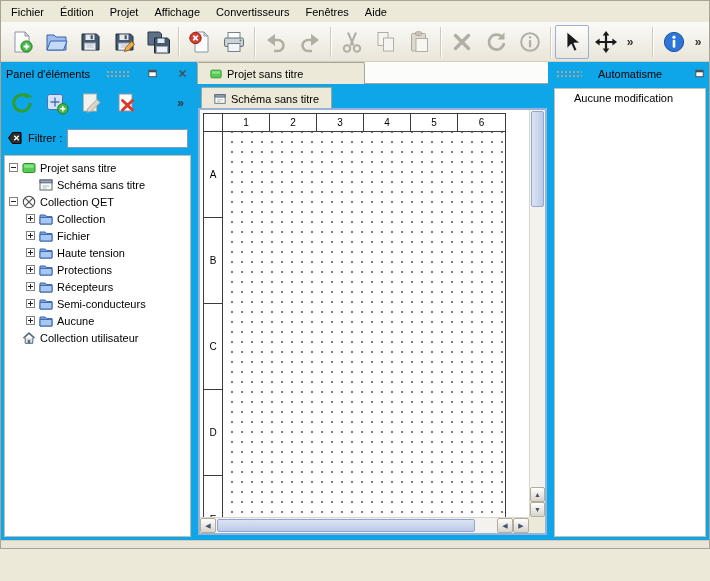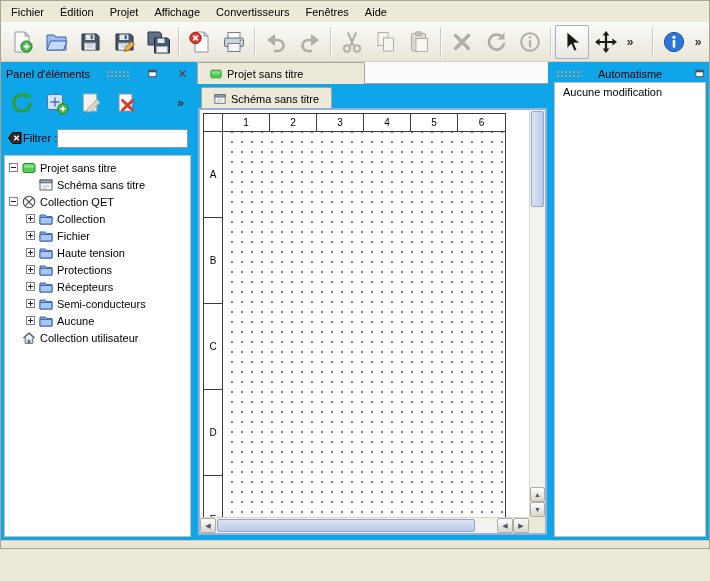--- a/index.html
+++ b/index.html
@@ -30,21 +30,21 @@
 .dock-left{width:193px;flex:0 0 193px}
 .dock-right{width:158px;flex:0 0 158px}
 .dock-titlebar{height:17px;flex:0 0 17px;display:flex;align-items:center;gap:16px;padding:0 2px}
 .dock-title{white-space:nowrap}
 .dock-grip{flex:1;height:8px;background-image:radial-gradient(circle,#aaa695 1px,transparent 1.2px);background-size:4px 4px}
 .dock-grip.fixed{flex:0 0 26px}
 .dock-btn{width:14px;height:14px;display:flex;align-items:center;justify-content:center;background:transparent;border:none;padding:0}
 .dock-toolbar{height:42px;flex:0 0 42px;display:flex;align-items:center;gap:3px;padding:2px}
 .dbtn{width:32px;height:32px;display:flex;align-items:center;justify-content:center;background:transparent;border:1px solid transparent;border-radius:2px;padding:0}
 .dock-overflow{margin-left:auto;font-size:12px;font-weight:bold;color:#333;padding:0 5px}
-.filter-row{height:28px;flex:0 0 28px;display:flex;align-items:center;padding:0 3px}
+.filter-row{height:28px;flex:0 0 28px;display:flex;align-items:center;gap:5px;padding:0 3px}
 .filter-input{flex:1;min-width:0;height:19px;border:1px solid #7f9db9;background:#fff;font:11px "Liberation Sans",sans-serif;padding:0 3px;cursor:text}
 
 
 .tree{flex:1;background:#fff;border:1px solid #c3bfb0;margin-top:3px;padding-top:3px;overflow:hidden}
 .trow{height:17px;display:flex;align-items:center;gap:4px;padding-left:4px;white-space:nowrap}
 .trow.lvl1{padding-left:21px}
 .exp{width:9px;height:9px;flex:0 0 9px;border:1px solid #848280;background:#fff;position:relative}
 .exp::before{content:"";position:absolute;left:1px;right:1px;top:3px;height:1px;background:#222}
 .exp.expand::after{content:"";position:absolute;top:1px;bottom:1px;left:3px;width:1px;background:#222}
 .exp-sp{width:9px;flex:0 0 9px}
@@ -74,21 +74,21 @@
 .vthumb{height:96px;flex:0 0 96px;margin:1px;background:linear-gradient(90deg,#dce4f3,#bcc9e8);border:1px solid #92a7cf;border-radius:2px}
 .sb-fill{flex:1}
 .sbtn{display:flex;align-items:center;justify-content:center;background:linear-gradient(#fefefd,#d8d4c8);border:1px solid #b0ac9f;border-radius:2px;font-size:7px;color:#44536e;padding:0}
 .vscroll .sbtn{flex:0 0 15px;height:15px;width:100%}
 .hscroll{display:flex;align-items:stretch;background:#f3f2ed;border-top:1px solid #d9d6cc}
 .hscroll .sbtn{flex:0 0 16px;width:16px}
 .hthumb{flex:0 0 258px;margin:1px;background:linear-gradient(#dce4f3,#bcc9e8);border:1px solid #92a7cf;border-radius:2px}
 .scroll-corner{background:#ece9d8}
 
 
-.undo-list{flex:1;background:#fff;border:1px solid #c3bfb0;margin-top:0;padding:3px 8px}
+.undo-list{flex:1;background:#fff;border:1px solid #c3bfb0;margin-top:6px;padding:3px 19px}
 
 .statusbar{height:8px;flex:0 0 8px;border-top:1px solid #cfcbbd;background:#e9e6d8}
 </style>
 </head>
 <body>
 
 <svg width="0" height="0" style="position:absolute" aria-hidden="true">
   <symbol id="i-new" viewBox="0 0 24 24">
       <path d="M5 2h10l4 4v16H5z" fill="#fdfdfc" stroke="#8a94a8"></path>
       <path d="M15 2v4h4z" fill="#dfe4ec" stroke="#8a94a8"></path>

